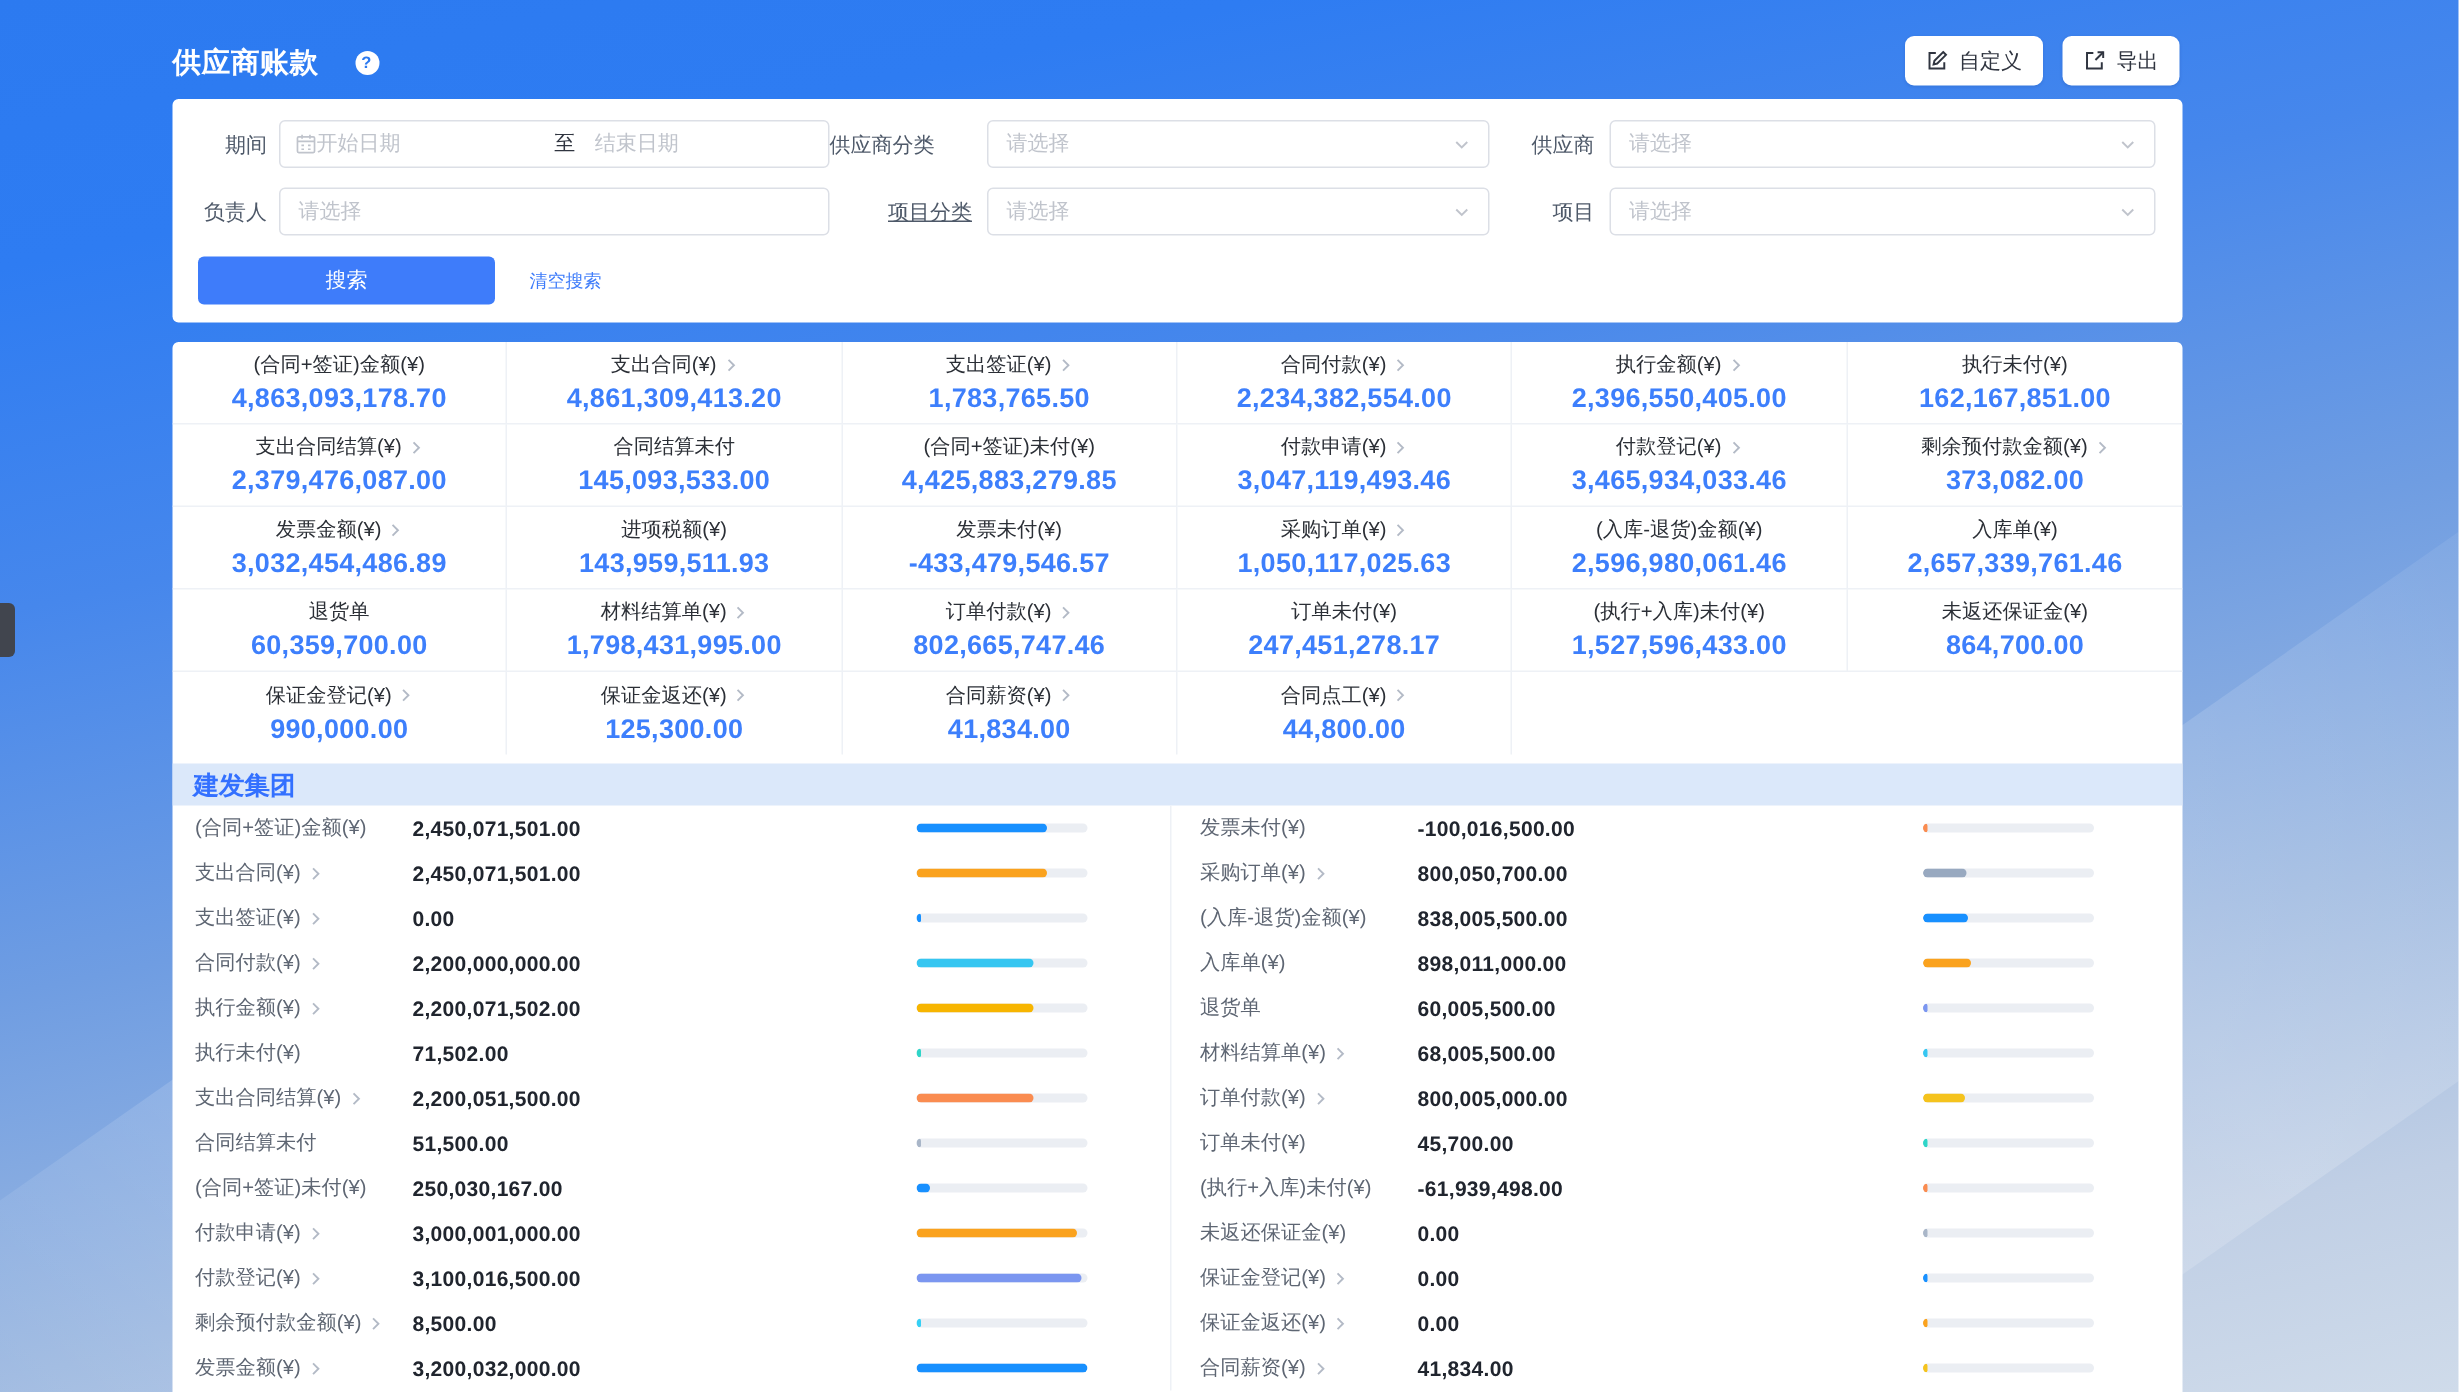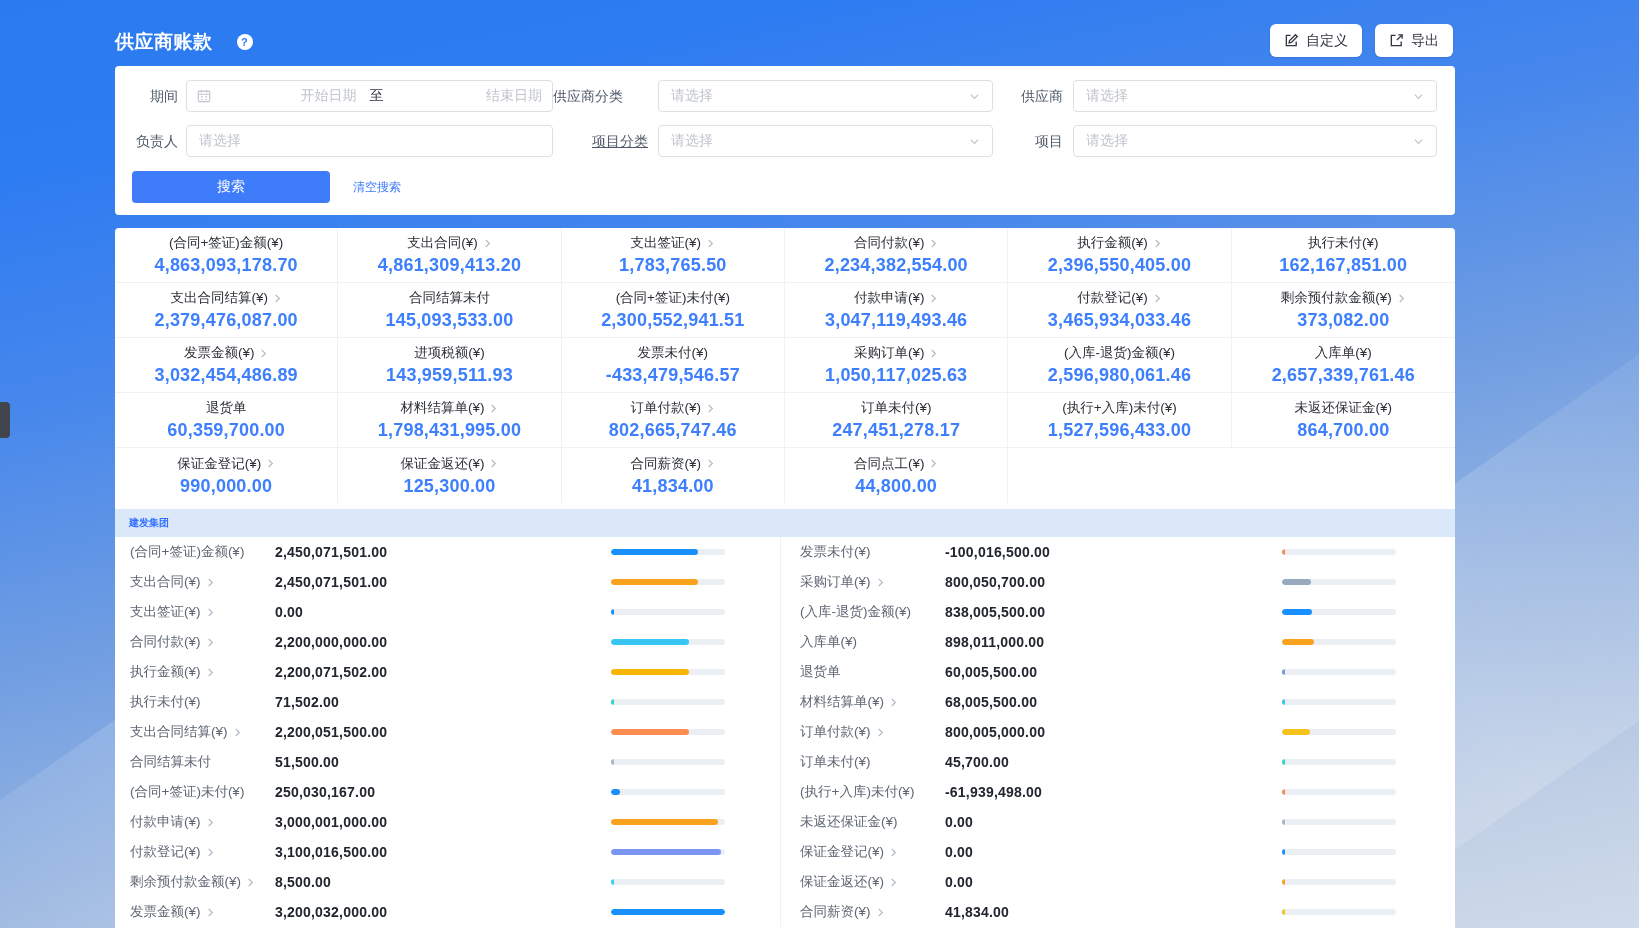--- a/index.html
+++ b/index.html
@@ -22,40 +22,40 @@
   #btn-custom { right:277px; }
   #btn-export { right:186px; }
 
   
   .card { background:#ffffff; border-radius:4px; }
   #filter-card { position:absolute; left:115px; top:66px; width:1340px; height:149px; }
   .f-label { position:absolute; height:32px; line-height:32px; text-align:right; font-size:14px; color:#4e5969; }
   .f-ctl { position:absolute; height:32px; border:1px solid #dcdfe6; border-radius:4px; background:#fff; display:flex; align-items:center; font-size:14px; color:#303540; cursor:pointer; }
   .ph { color:#c0c4cc; }
   .range { padding:0 10px; }
-  .range .seg { flex:1; text-align:right; }
+  .range .seg { flex:1; text-align:left; }
   .range .mid { width:40px; text-align:center; color:#303540; }
   .sel { justify-content:space-between; padding:0 12px; }
   .inp { padding:0 12px; }
   #search-btn { position:absolute; left:17px; top:105px; width:198px; height:32px; background:#3e7cfa; color:#fff; border:none; border-radius:4px; font-size:14px; cursor:pointer; }
   #clear-link { position:absolute; left:238px; top:105px; height:32px; line-height:32px; color:#3e7cfa; font-size:12px; cursor:pointer; }
 
   
   #main-card { position:absolute; left:115px; top:228px; width:1340px; height:760px; border-radius:4px 4px 0 0; overflow:hidden; }
   #summary-grid { display:grid; grid-template-columns:repeat(6,1fr); }
   .cell { height:55px; display:flex; flex-direction:column; align-items:center; justify-content:center; gap:3px; border-right:1px solid #eef1f6; border-bottom:1px solid #eef1f6; }
   .cell.noright { border-right:none; }
   .cell.nobottom { border-bottom:none; }
   .cell.empty { border:none; }
   .cell .lab { font-size:13.5px; color:#2b2f36; display:flex; align-items:center; gap:5px; }
   .cell .val { font-size:18px; font-weight:bold; color:#3d7ffc; letter-spacing:.2px; }
   .chev { display:inline-flex; }
 
   #group-band { margin-top:6px; height:28px; background:#dbe8fa; display:flex; align-items:center; padding-left:14px; }
-  #group-band span { color:#3370ff; font-size:10px; font-weight:bold; }
+  #group-band span { color:#3370ff; font-size:17px; font-weight:bold; }
 
   #detail { display:flex; }
   .dcol { width:666px; }
   .dcol.left { border-right:1px solid #eef1f6; }
   .dcol.right { width:674px; }
   .drow { height:30px; display:flex; align-items:center; padding:0 55px 0 15px; }
   .dcol.right .drow { padding-left:19px; padding-right:59px; }
   .dlab { width:145px; font-size:13.5px; color:#5e6673; display:flex; align-items:center; gap:5px; white-space:nowrap; }
   .dval { flex:1; font-size:14px; font-weight:bold; color:#20252e; letter-spacing:.2px; }
   .dbar { width:114px; height:6px; border-radius:3px; background:#ebeef3; position:relative; overflow:hidden; }
@@ -225,21 +225,21 @@
       <div class="cell">
         <div class="lab">
           <span>合同结算未付</span>
         </div>
         <div class="val">145,093,533.00</div>
       </div>
       <div class="cell">
         <div class="lab">
           <span>(合同+签证)未付(¥)</span>
         </div>
-        <div class="val">2,300,552,941.51</div>
+        <div class="val">4,425,883,279.85</div>
       </div>
       <div class="cell">
         <div class="lab">
           <span>付款申请(¥)</span>
           <span class="chev">
             <svg width="9" height="9" viewBox="0 0 10 10" fill="none" stroke="#b3bac6" stroke-width="1.4">
               <path d="M3 1l4 4-4 4"></path>
             </svg>
           </span>
         </div>

